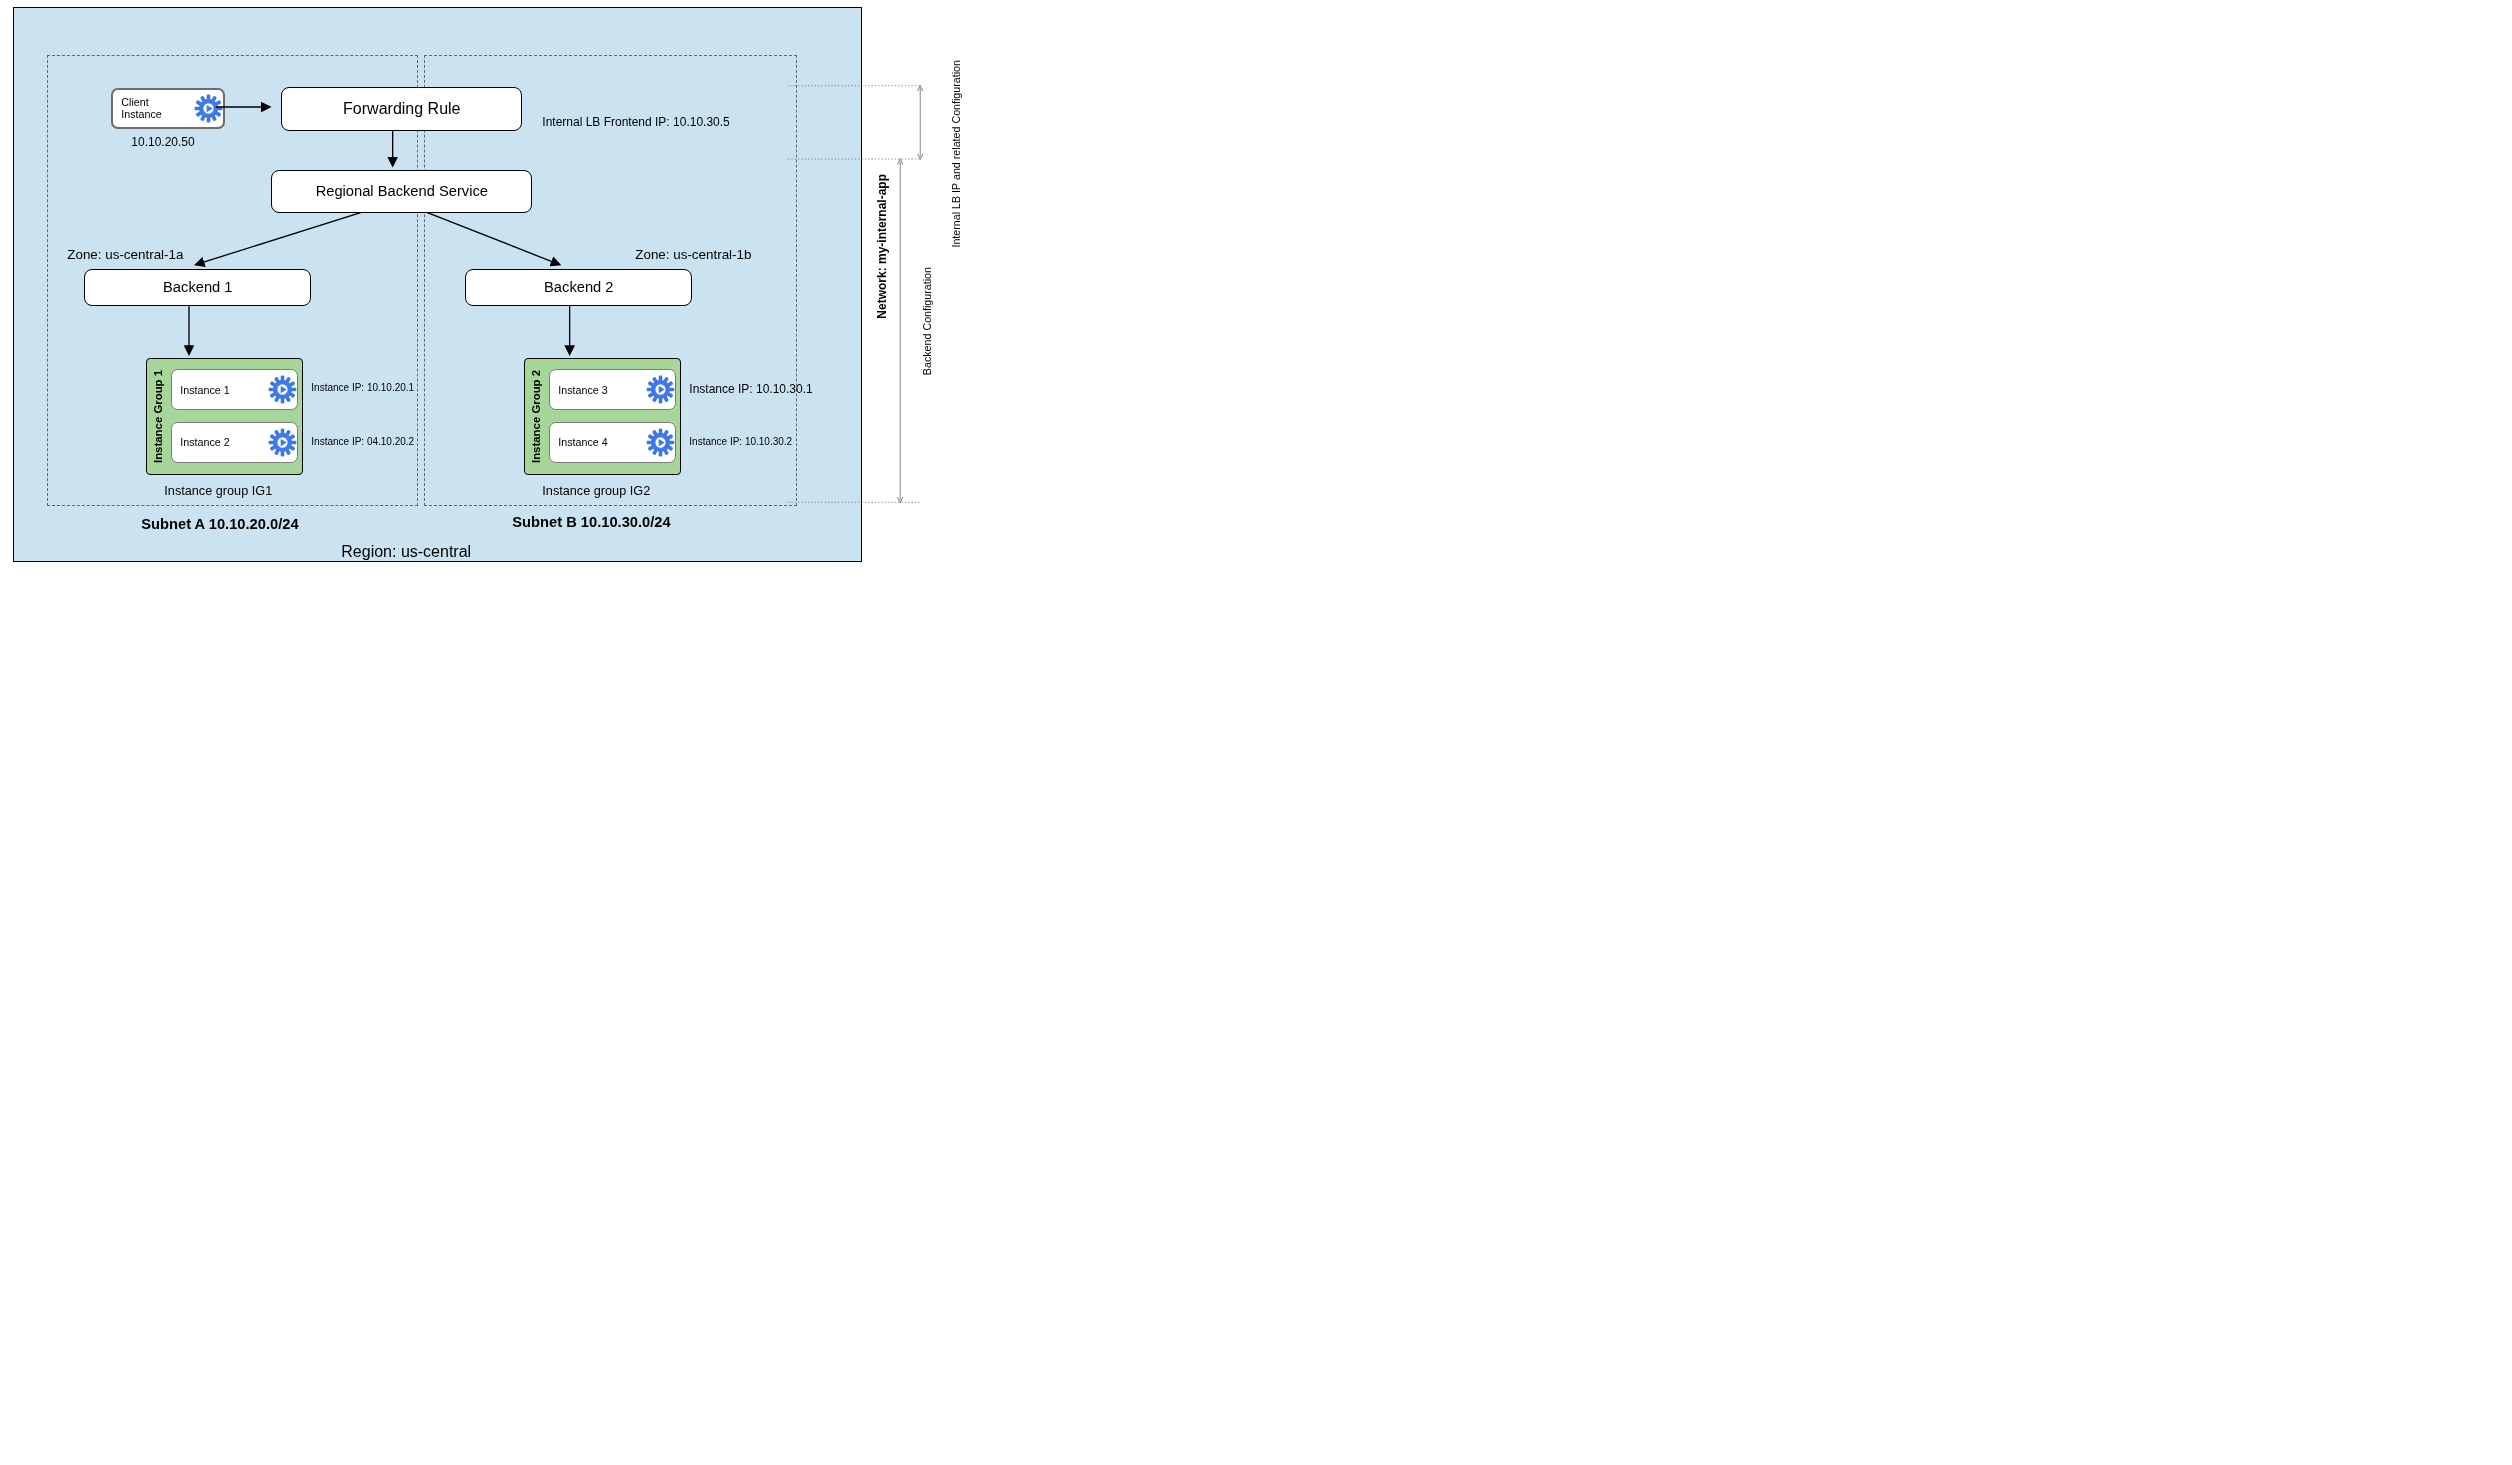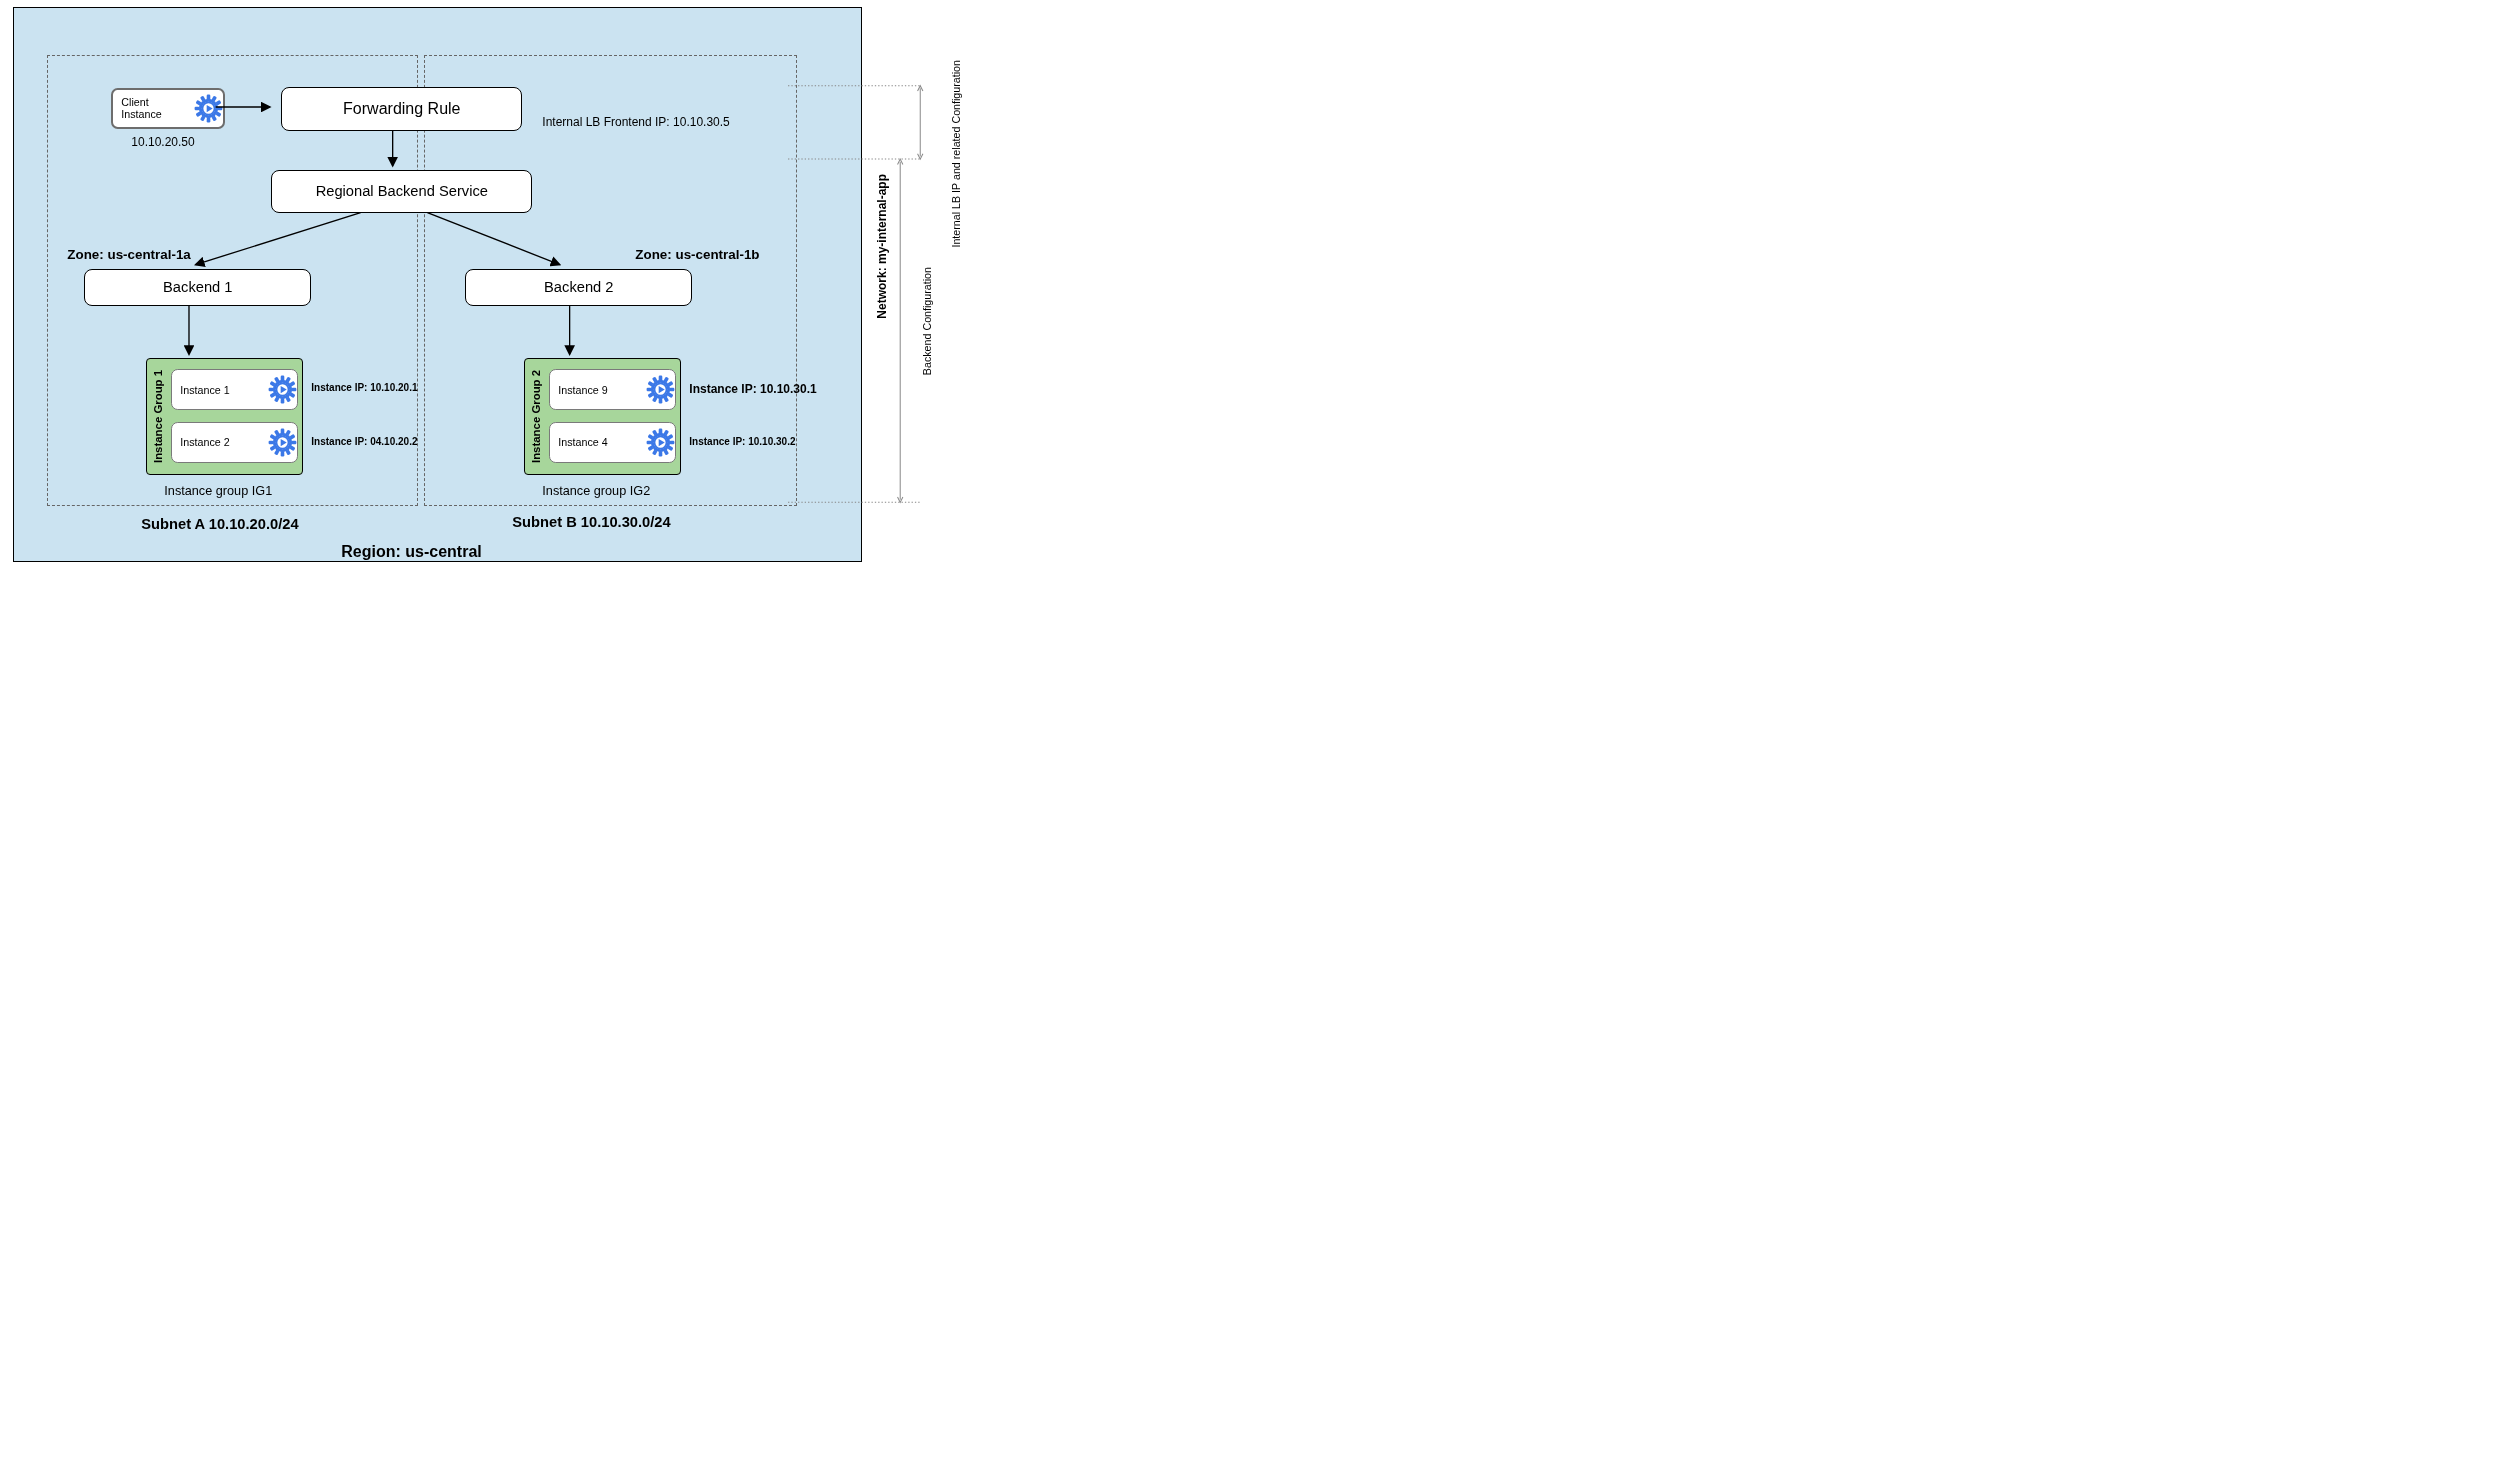--- a/index.html
+++ b/index.html
@@ -68,21 +68,21 @@
   .gearplay {
     width: 29px; height: 29px; flex: 0 0 29px;
   }
   #forwarding { left: 267px; top: 79px; width: 241px; height: 44px; font-size: 16px; }
   #backend-svc { left: 257px; top: 162px; width: 261px; height: 43px; font-size: 14.7px; }
   #backend1 { left: 70px; top: 261px; width: 227px; height: 37px; }
   #backend2 { left: 451px; top: 261px; width: 227px; height: 37px; }
 
   
   .lbl { position:absolute; font-size:12px; }
-  .bold { font-weight:700; }
+  .bold { font-weight:400; }
 
   
   .iggroup {
     position: absolute;
     width: 157px; height: 117px;
     background: #a7d69b;
     border: 1.3px solid #000;
     border-radius: 4px;
     box-sizing: border-box;
   }
@@ -213,21 +213,21 @@
           </svg>
       </div>
     </div>
     <div class="lbl bold" style="left:297px; top:374px; font-size:10px;">Instance IP: 10.10.20.1</div>
     <div class="lbl bold" style="left:297px; top:428px; font-size:10px;">Instance IP: 04.10.20.2</div>
     <div class="lbl" style="left:150px; top:476px; font-size:12.7px;">Instance group IG1</div>
 
     <div id="ig2" class="iggroup">
       <div class="ig-title">Instance Group 2</div>
       <div class="inst one">
-        <span>Instance 9</span>
+        <span>Instance 3</span>
         <span style="flex:1"></span>
         <svg class="gearplay" viewBox="0 0 48 48">
             <use href="#gp"></use>
           </svg>
       </div>
       <div class="inst two">
         <span>Instance 4</span>
         <span style="flex:1"></span>
         <svg class="gearplay" viewBox="0 0 48 48">
             <use href="#gp"></use>

